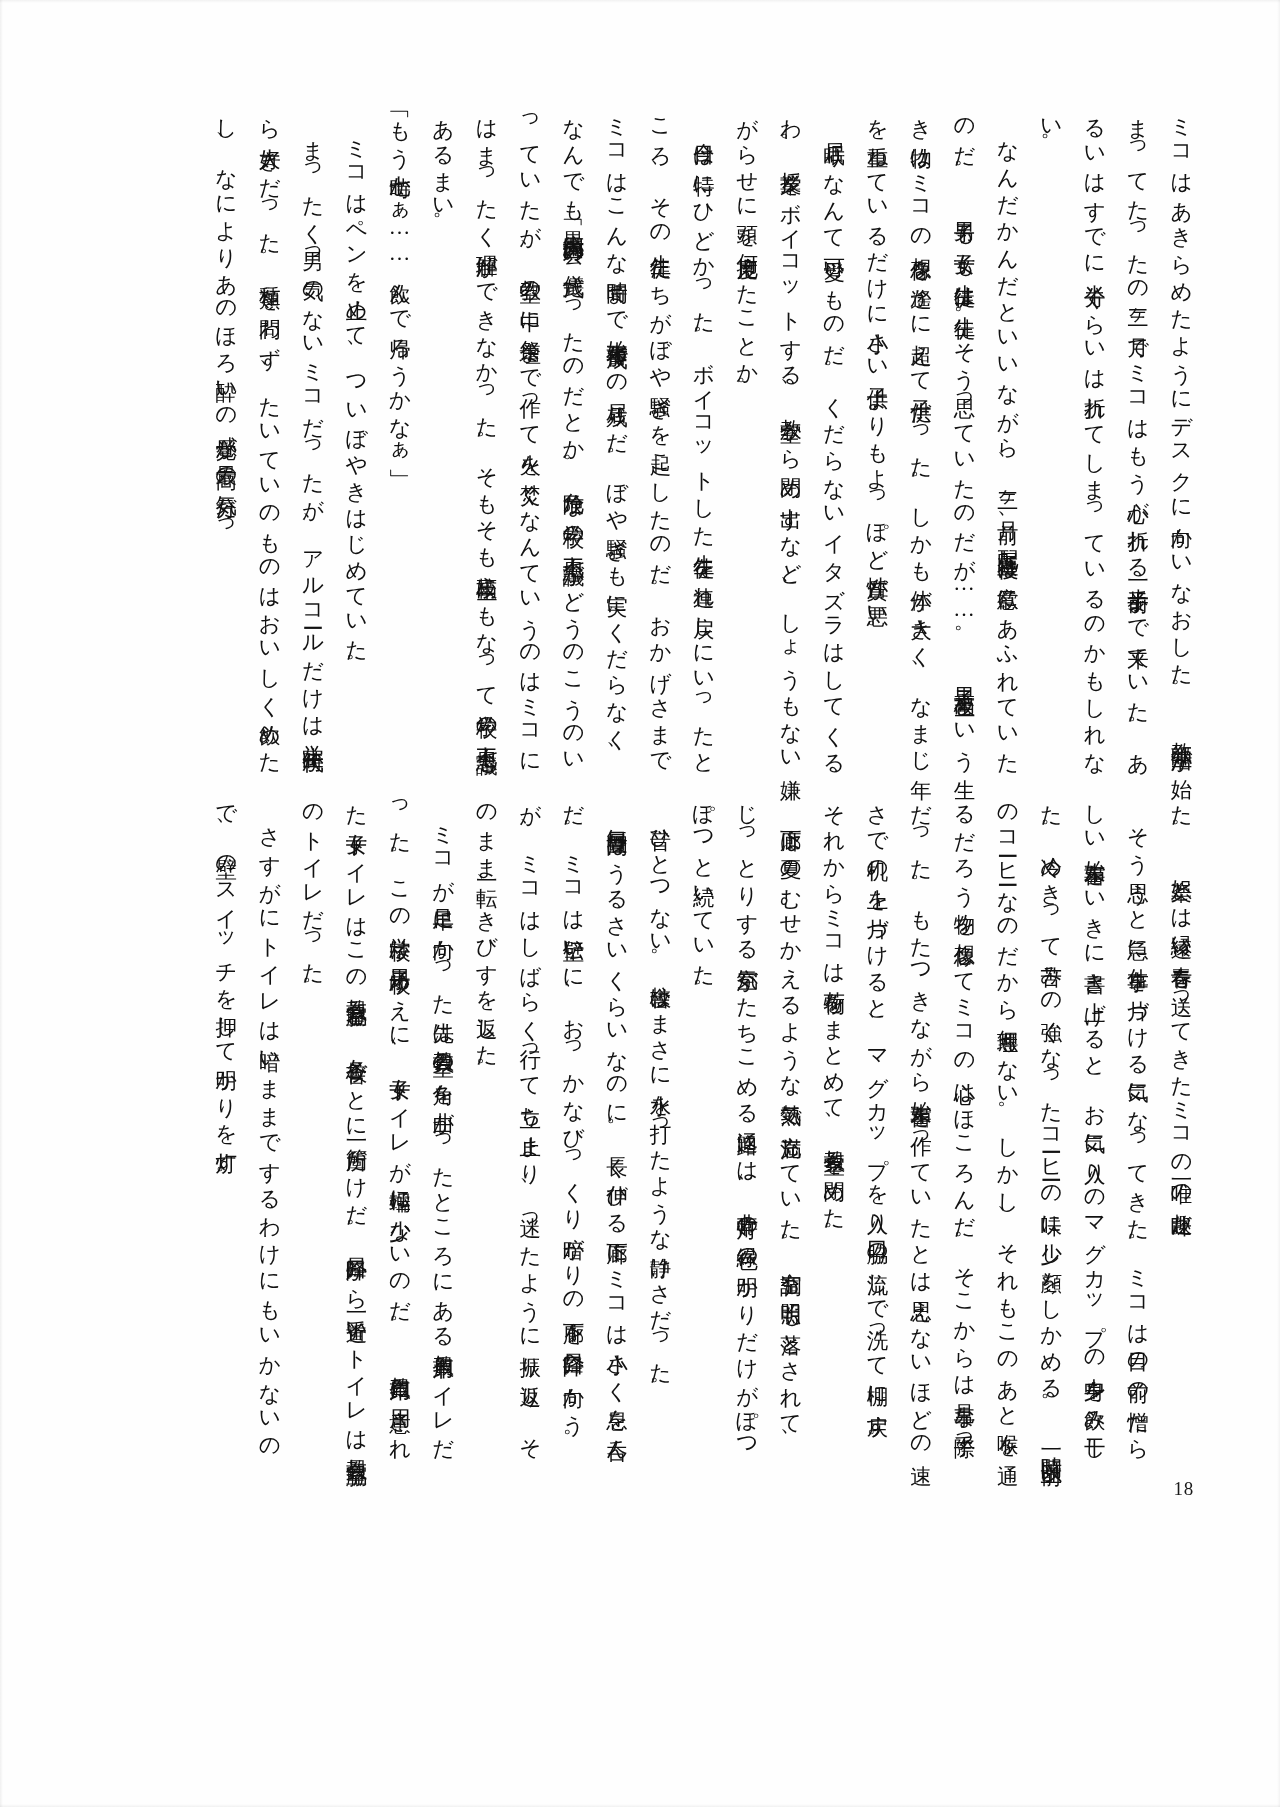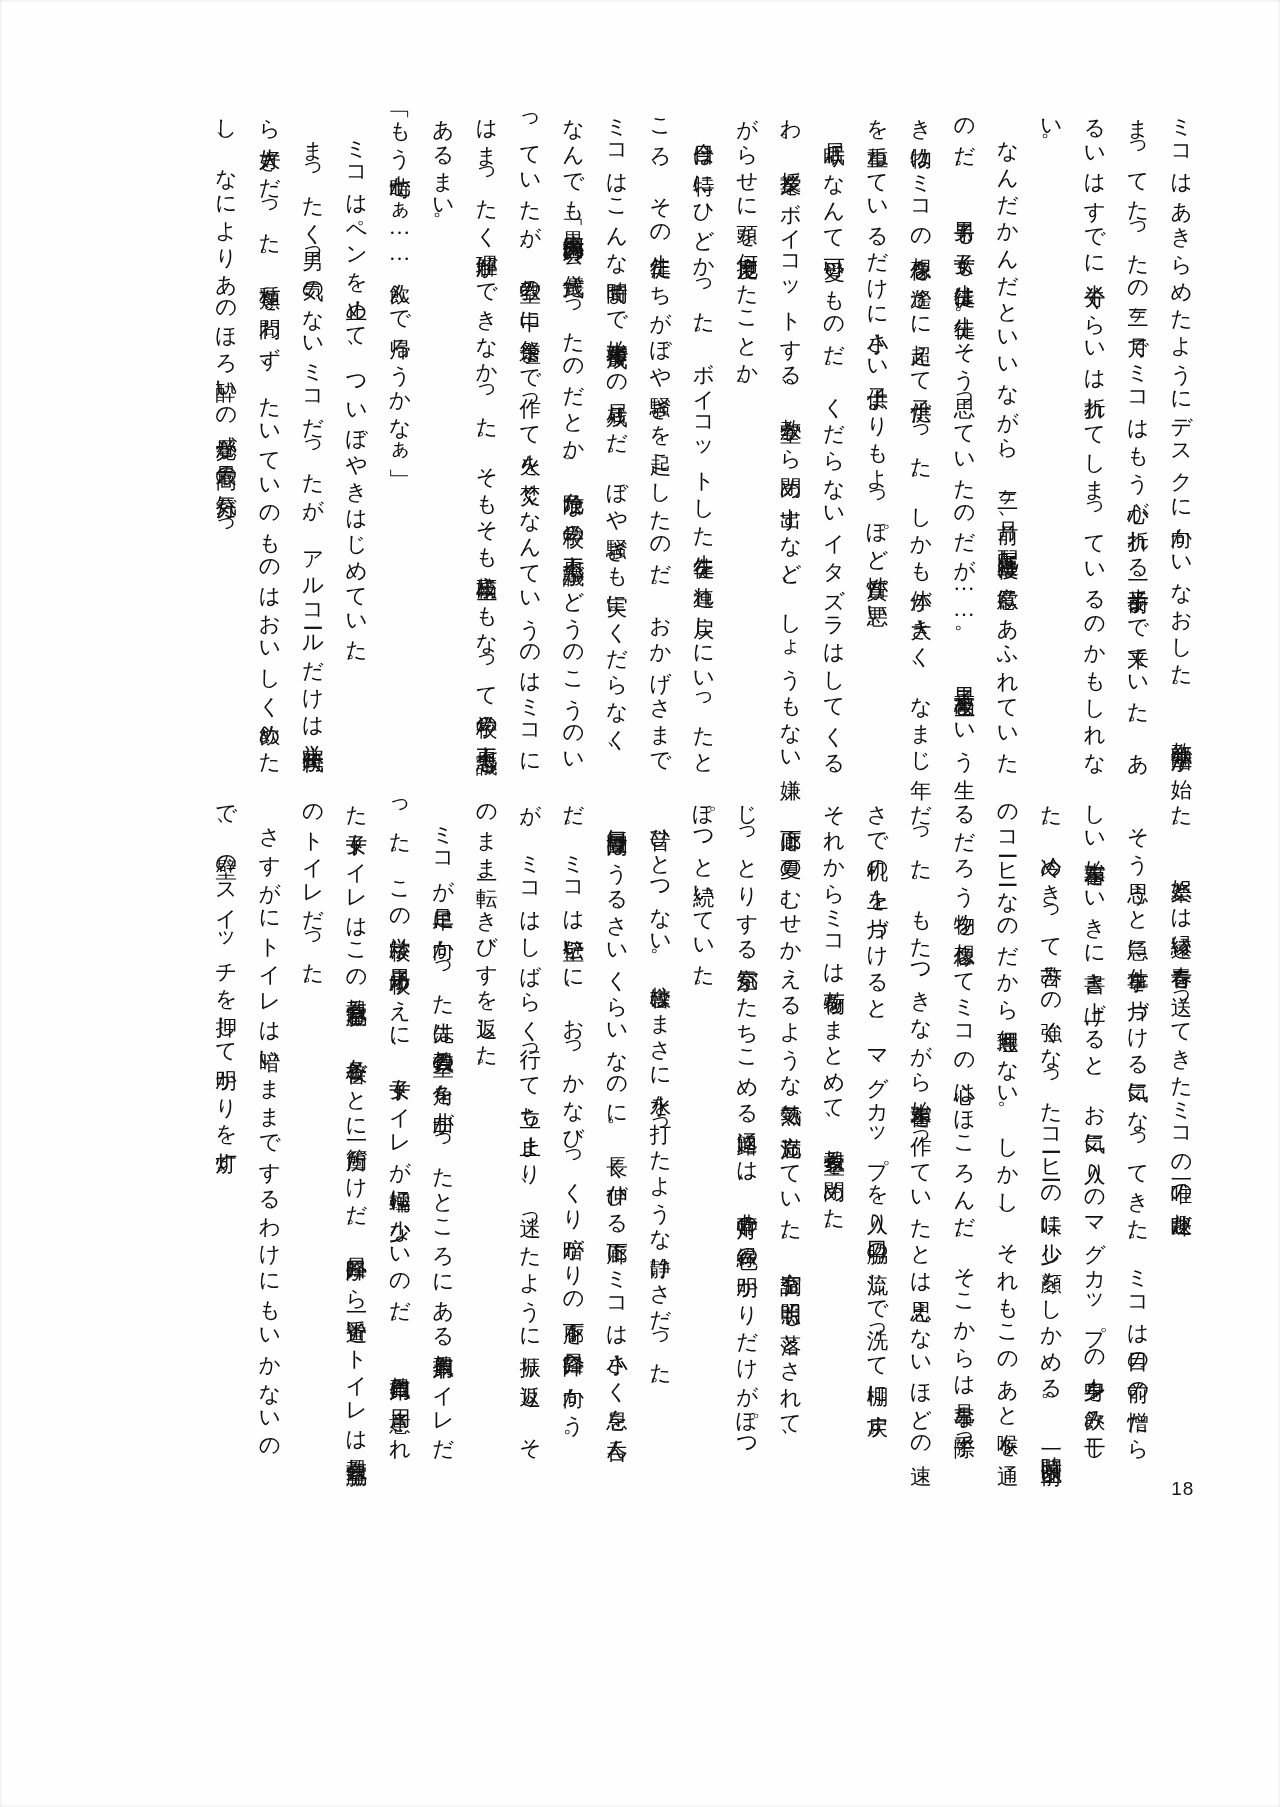--- a/index.html
+++ b/index.html
@@ -65,21 +65,21 @@
     padding: 0;
     text-indent: 1em;
   }
   .vpara.noindent { text-indent: 0; }
 
   
   #page-number {
     position: absolute;
     right: 86px;
     top: 1478px;
-    font-family: Liberation Sans, sans-serif;
+    font-family: Liberation Serif, serif;
     font-size: 19px;
     color: #1a1a1a;
     letter-spacing: 0.04em;
   }
 
   
   .edge-shade {
     position: absolute;
     pointer-events: none;
   }

